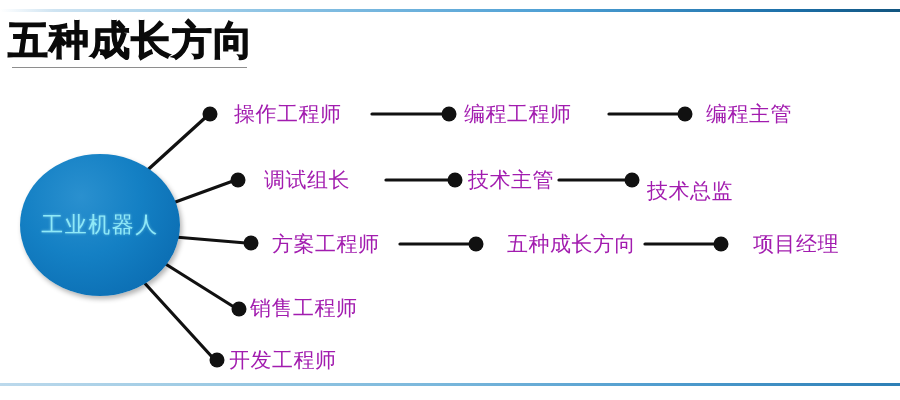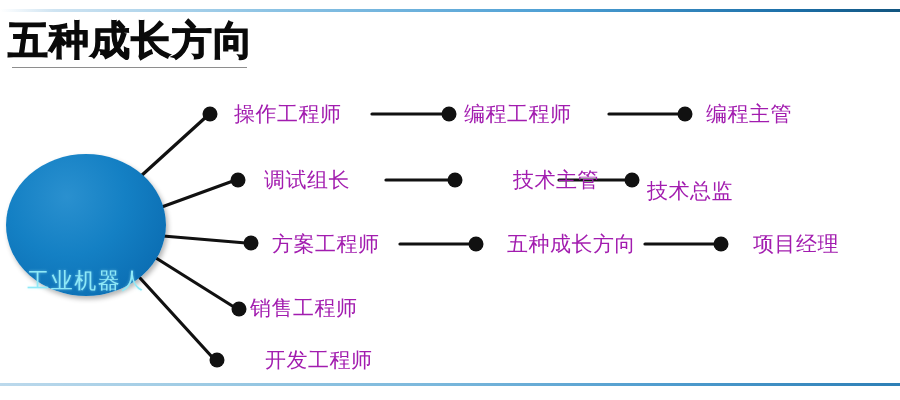--- a/index.html
+++ b/index.html
@@ -56,30 +56,30 @@
     left: 12px;
     top: 67px;
     width: 235px;
     height: 1px;
     background: #8e8e8e;
   }
 
   
   .hub {
     position: absolute;
-    left: 6px;
+    left: 20px;
     top: 154px;
     width: 160px;
     height: 142px;
     border-radius: 50%;
     background: radial-gradient(circle at 38% 30%, #2a90cf 0%, #1480c4 42%, #0c6fb4 78%, #0a5f9e 100%);
     box-shadow: 2px 3px 5px rgba(0,0,0,0.30);
     display: flex;
-    flex-direction: row;
-    align-items: flex-end;
+    flex-direction: column;
+    align-items: center;
     justify-content: center;
     z-index: 3;
   }
   .hub-line {
     color: #8fe9f7;
     font-size: 22px;
     line-height: 30px;
     font-weight: 500;
     letter-spacing: 1.5px;
     text-shadow: 0 0 3px rgba(180,250,255,0.55);
@@ -159,26 +159,26 @@
 
   <div class="hub">
     <div class="hub-line">工业机器人</div>
   </div>
 
   <div class="node" style="left:234px; top:102px;">操作工程师</div>
   <div class="node" style="left:464px; top:102px;text-align:center;">编程工程师</div>
   <div class="node" style="left:706px; top:102px;">编程主管</div>
 
   <div class="node" style="left:264px; top:168px;">调试组长</div>
-  <div class="node" style="left:468px; top:168px;margin-left:45px;">技术主管</div>
+  <div class="node" style="left:468px; top:168px;">技术主管</div>
   <div class="node" style="left:647px; top:179px;">技术总监</div>
 
   <div class="node" style="left:272px; top:232px;text-align:right;">方案工程师</div>
   <div class="node" style="left:507px; top:232px;">五种成长方向</div>
   <div class="node" style="left:753px; top:232px;">项目经理</div>
 
   <div class="node" style="left:250px; top:296px;text-align:center;">销售工程师</div>
 
-  <div class="node" style="left:229px; top:348px;margin-left:36px;">开发工程师</div>
+  <div class="node" style="left:229px; top:348px;">开发工程师</div>
 
   <div class="rule rule-bottom"></div>
 
 </div>
 
 </body></html>

